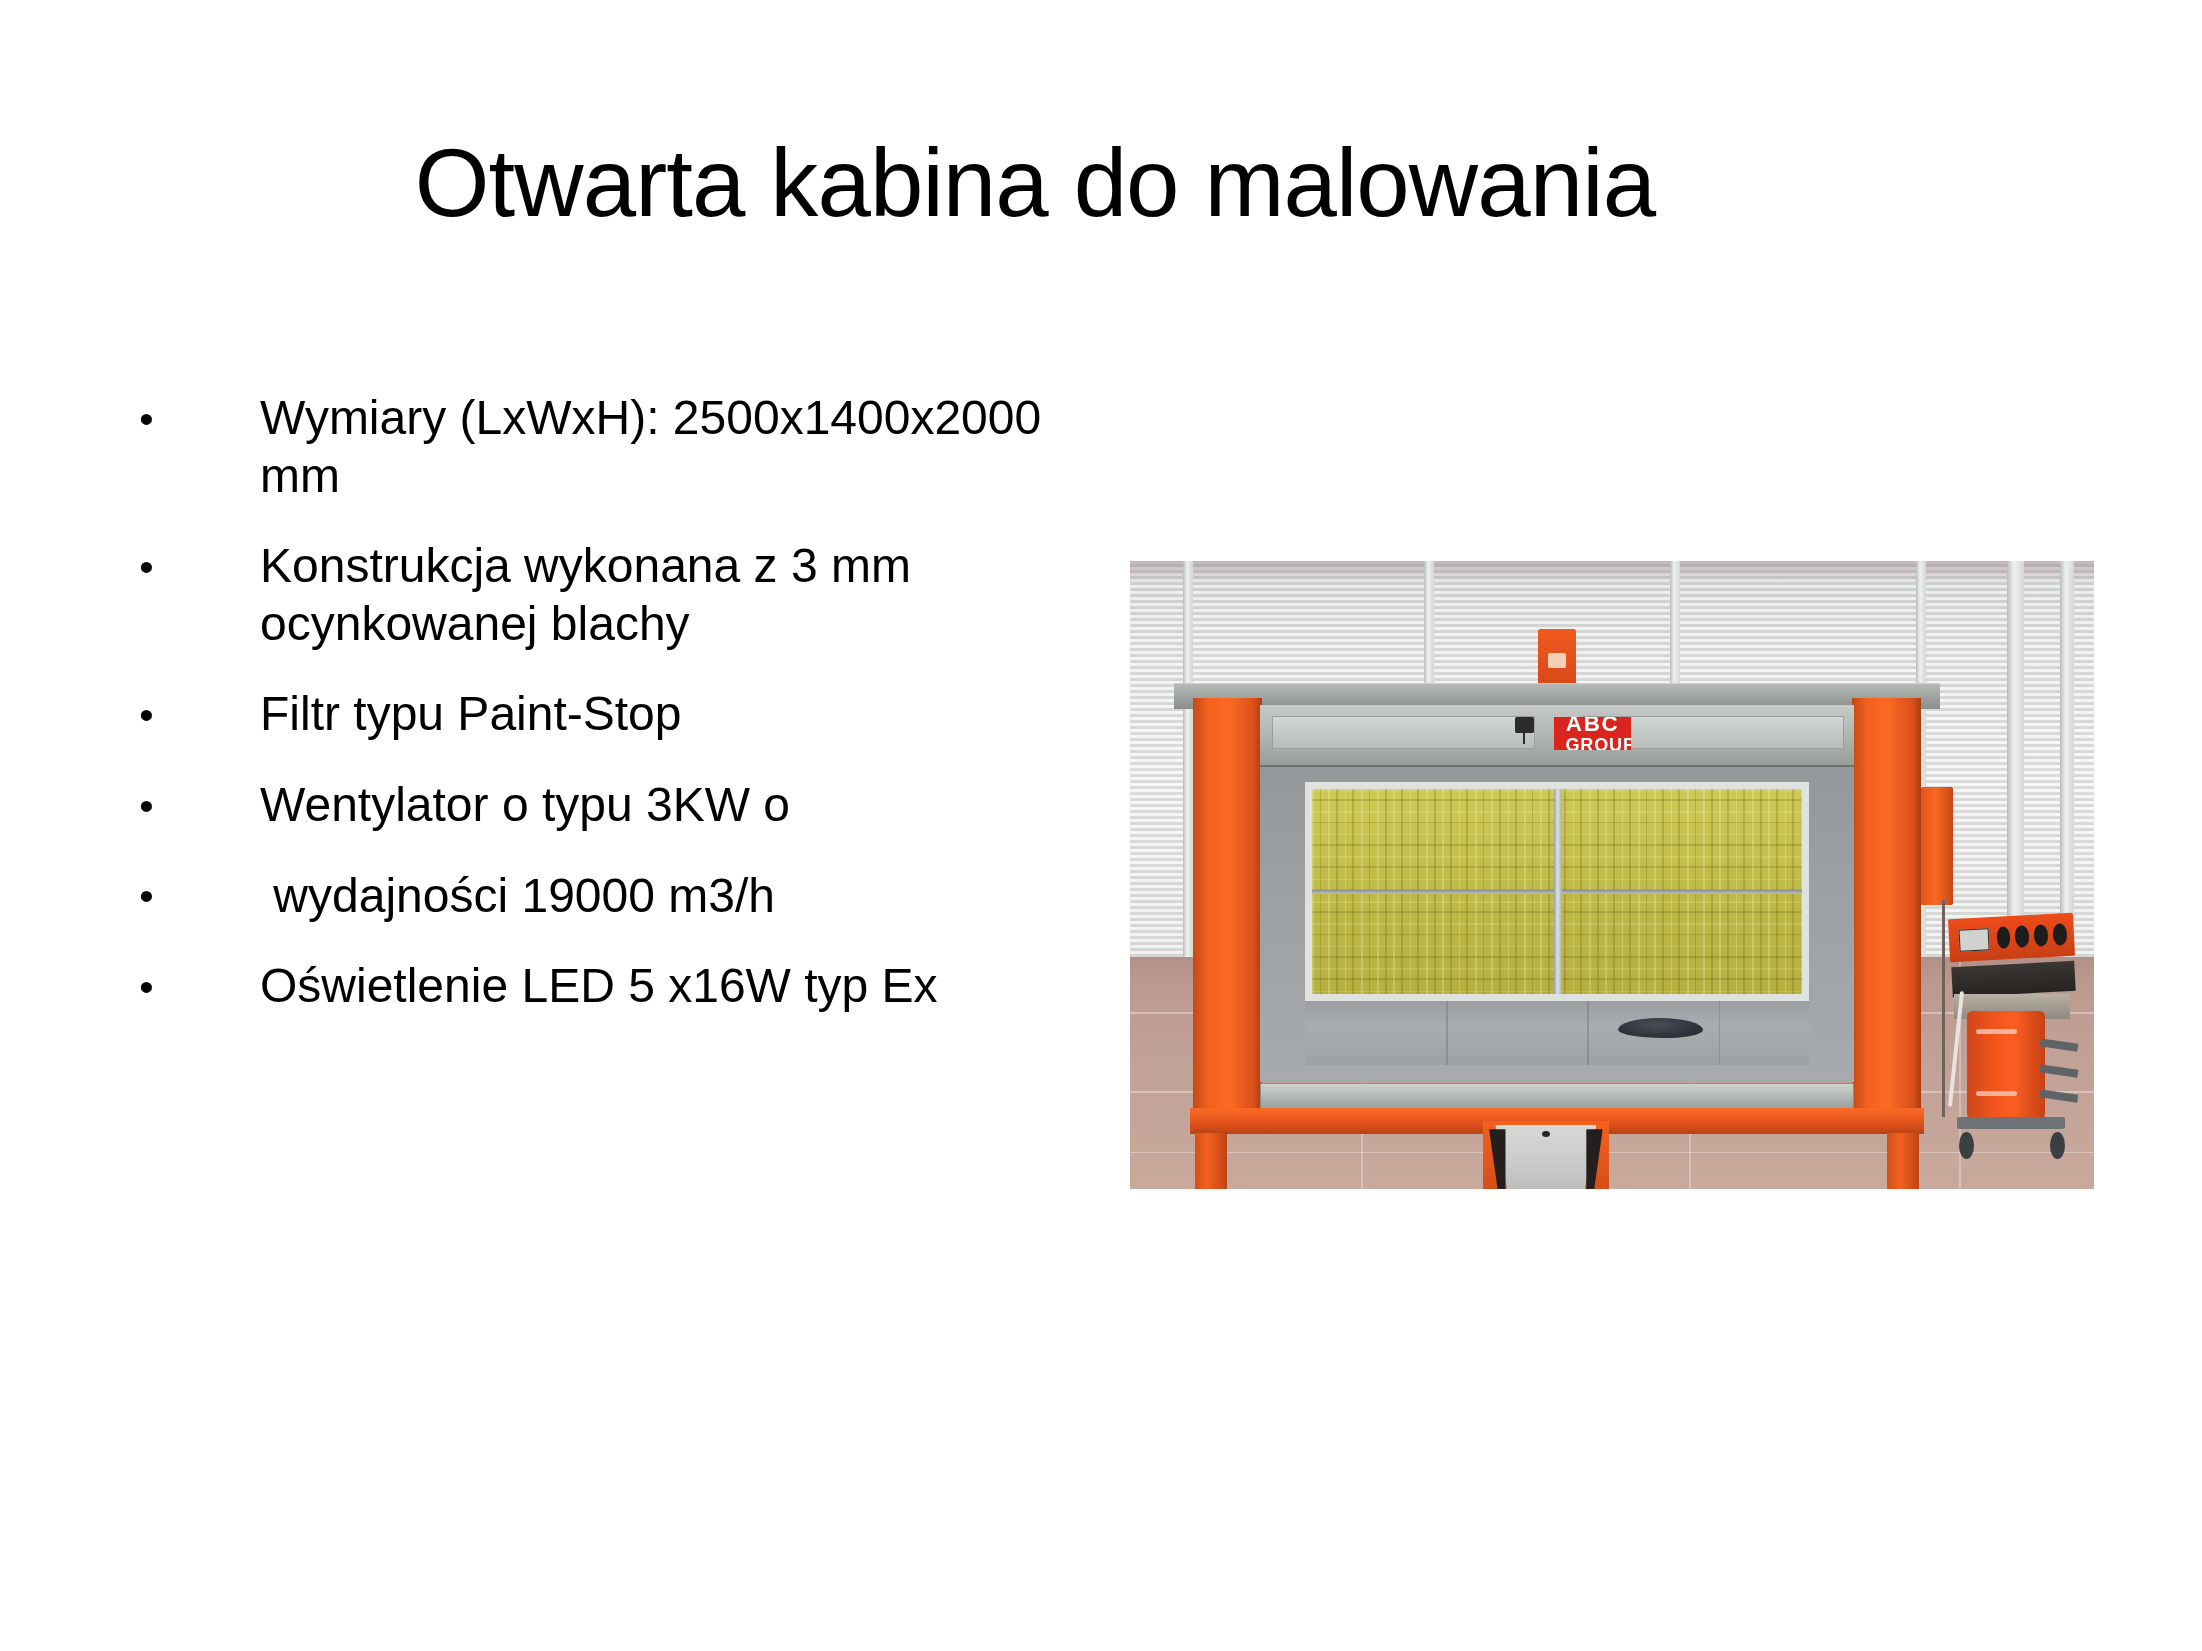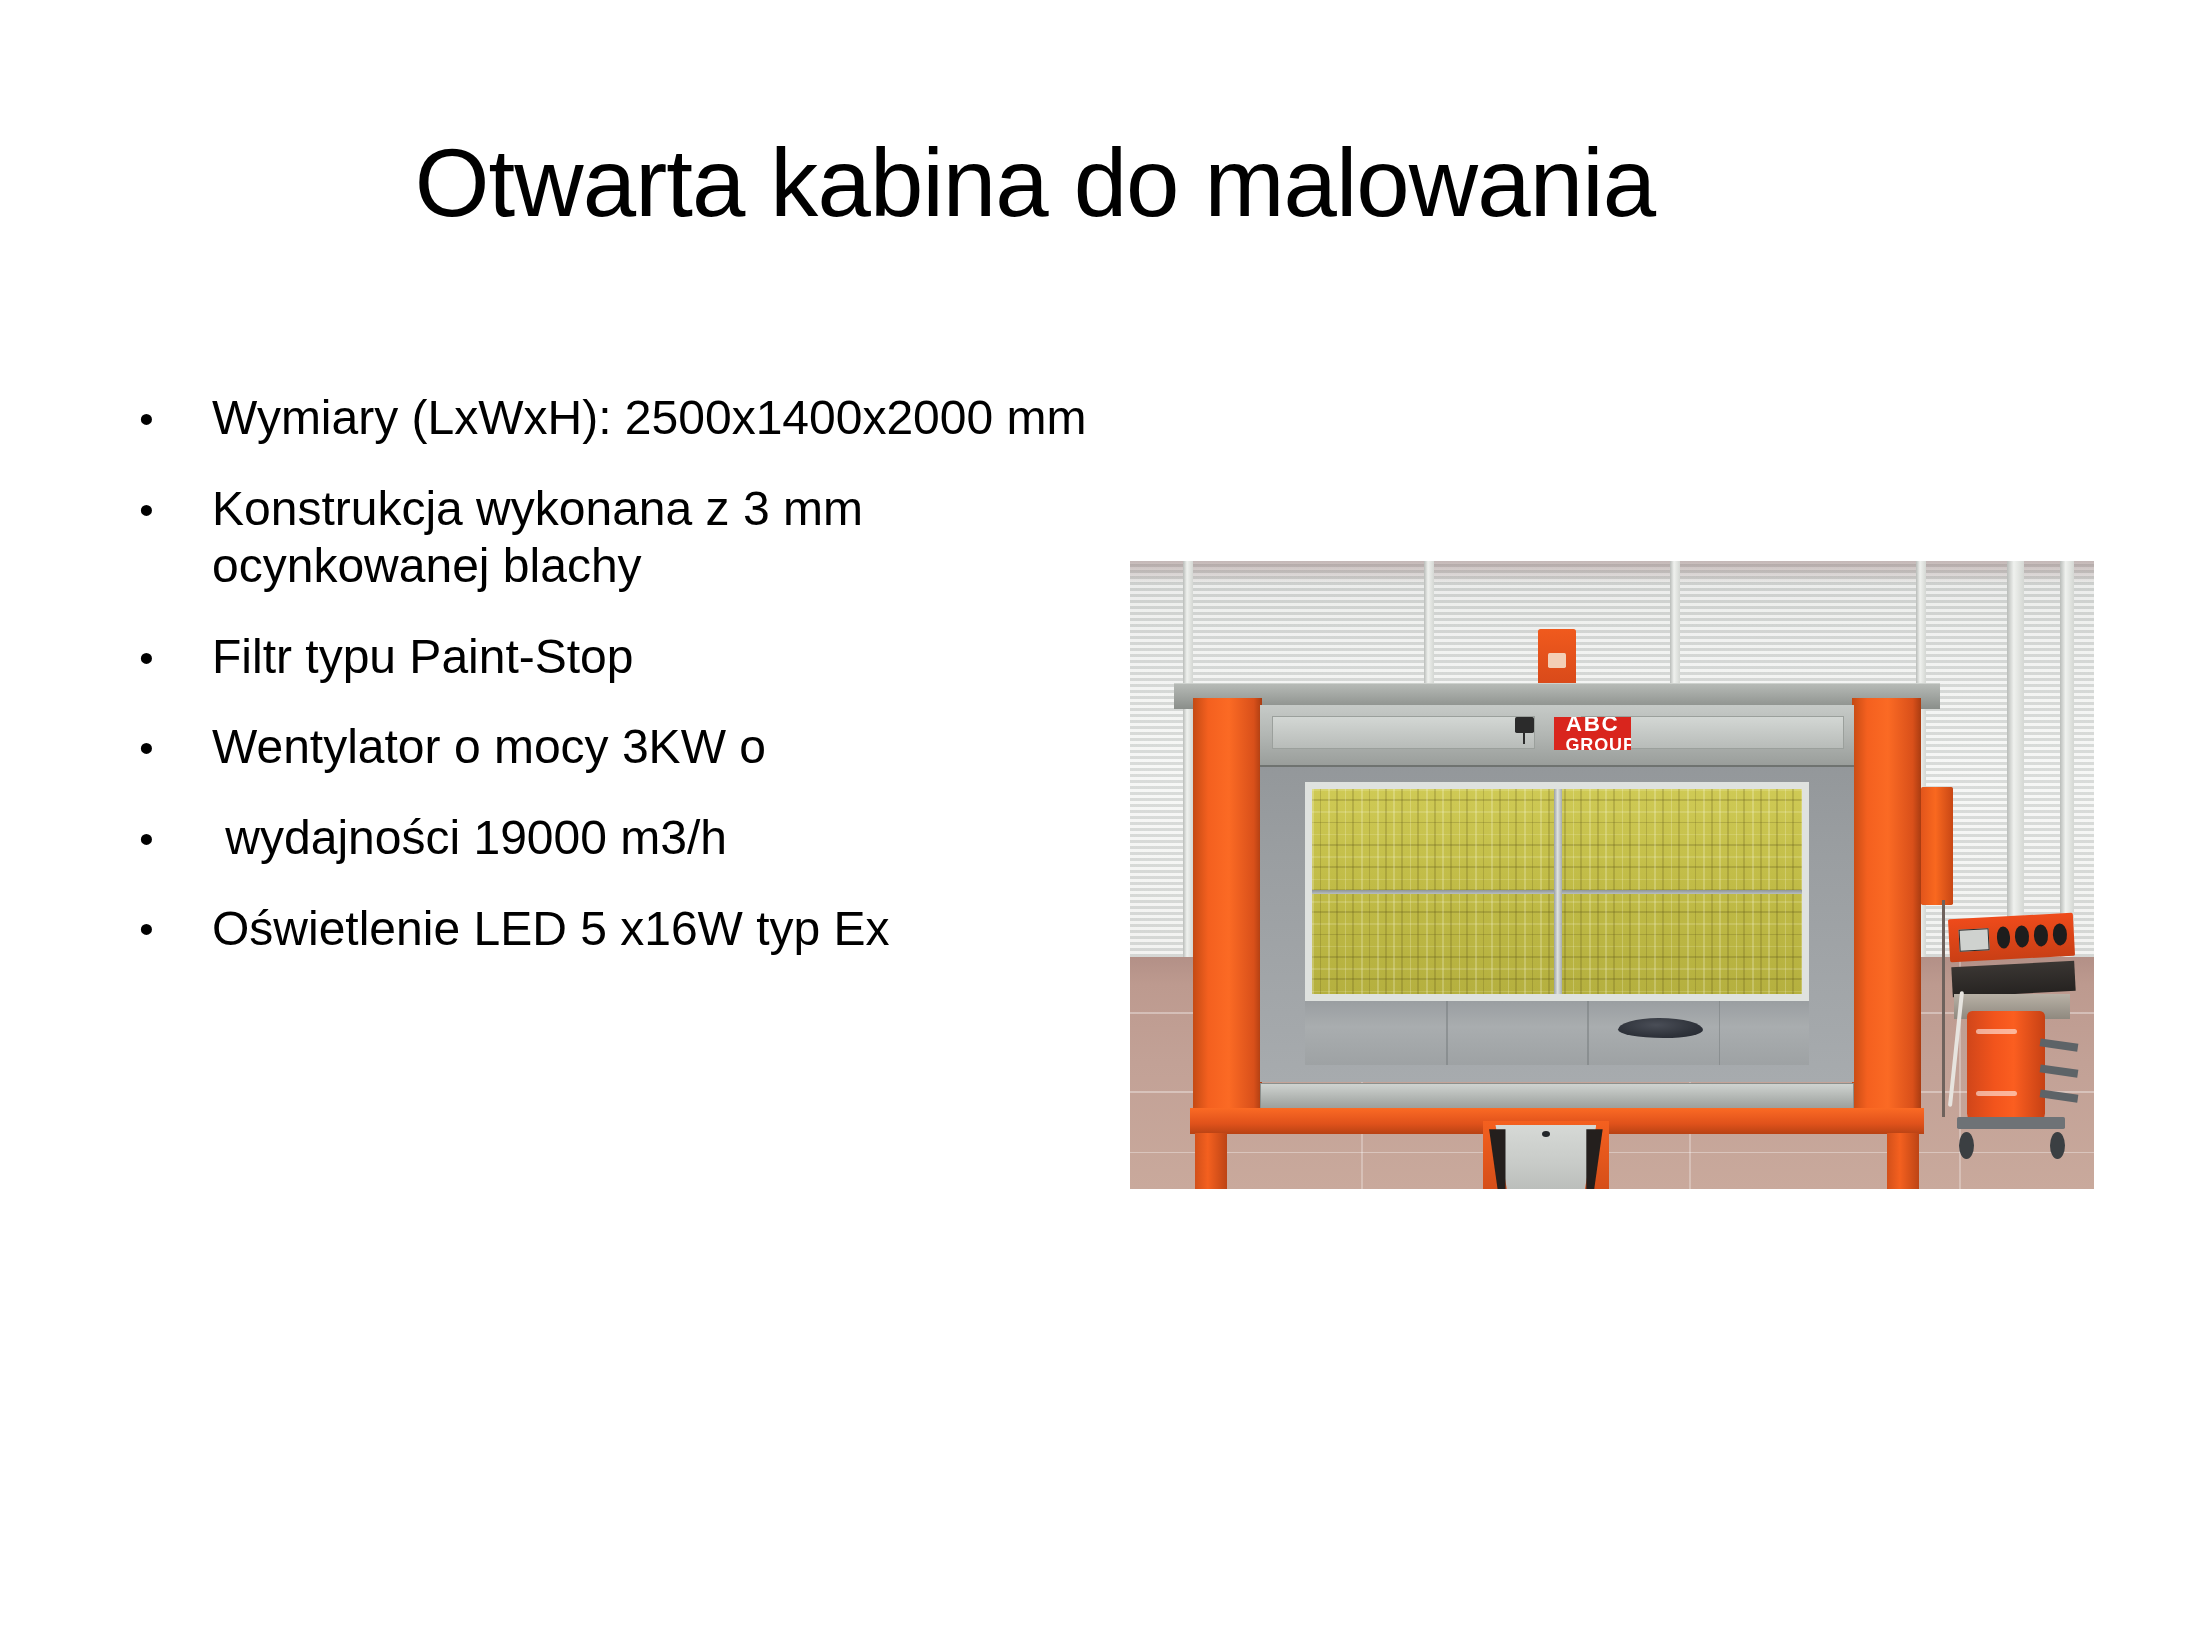--- a/index.html
+++ b/index.html
@@ -61,20 +61,21 @@
     position: absolute;
     left: 10.3px;
     top: 0.12em;
     font-size: 41px;
     line-height: 1.25;
     color: #000000;
   }
   .bullet-text {
     display: block;
     white-space: pre-wrap;
+    margin-left: 48px;
   }
 
   
   .photo-frame {
     position: absolute;
     left: 1130px;
     top: 561px;
     width: 964px;
     height: 628px;
     overflow: hidden;
@@ -543,21 +544,21 @@
       <span class="bullet-text">Konstrukcja wykonana z 3 mm ocynkowanej blachy</span>
     </li>
 
     <li class="bullet-item">
       <span class="bullet-dot">•</span>
       <span class="bullet-text">Filtr typu Paint-Stop</span>
     </li>
 
     <li class="bullet-item">
       <span class="bullet-dot">•</span>
-      <span class="bullet-text">Wentylator o mocy 3KW o</span>
+      <span class="bullet-text">Wentylator o typu 3KW o</span>
     </li>
 
     <li class="bullet-item">
       <span class="bullet-dot">•</span>
       <span class="bullet-text"> wydajności 19000 m3/h</span>
     </li>
 
     <li class="bullet-item">
       <span class="bullet-dot">•</span>
       <span class="bullet-text">Oświetlenie LED 5 x16W typ Ex</span>

